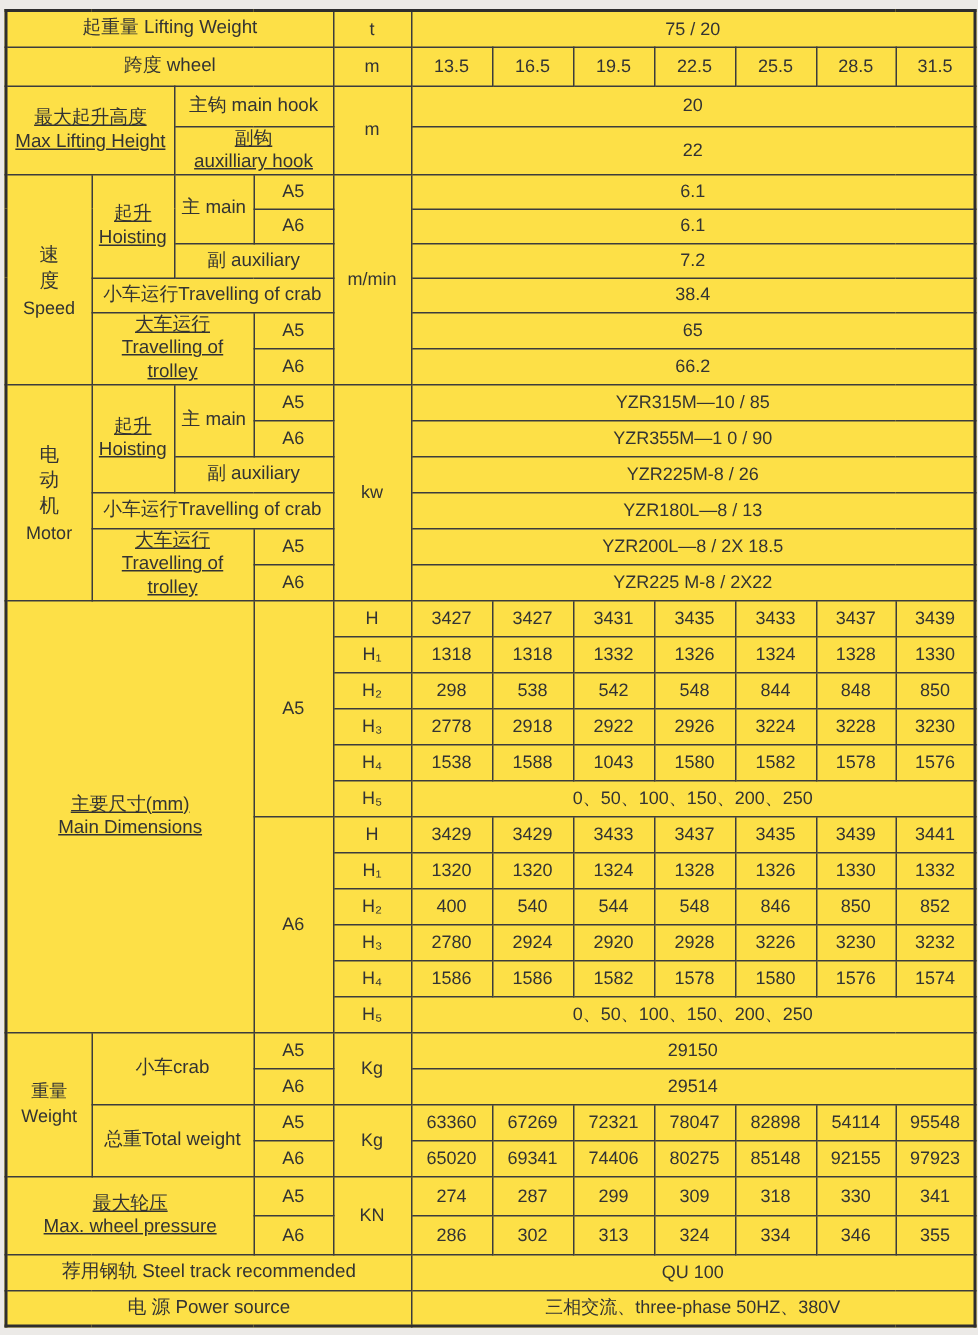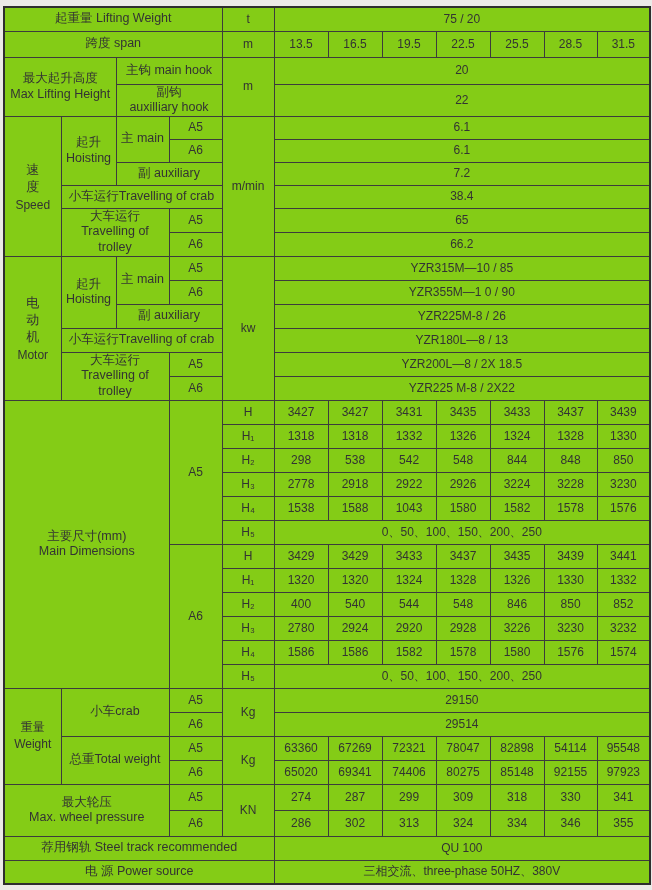--- a/index.html
+++ b/index.html
@@ -6,35 +6,35 @@
   body{
     width:652px;height:890px;
     background:#eceae7;
     font-family:"Liberation Sans", sans-serif;
   }
   table{
     border-collapse:collapse;
     table-layout:fixed;
     width:646px;
     margin:6px 0 0 3px;
-    background:#84cc16;
+    background:#fde047;
     border:2px solid #2e2e2e;
   }
   td{
     border:1px solid #3c3c3c;
     text-align:center;
     vertical-align:middle;
     font-size:12px;
     color:#333;
     padding:0 2px;
     overflow:hidden;
     line-height:1.25;
   }
   .cn{font-size:12.5px;}
-  .two-line span{display:block;}
+  .two-line span{display:block;text-decoration:underline;}
   
   .vwrap .vcn{display:block;width:1.15em;margin:2px auto;word-break:break-all;line-height:1.3;font-size:13px;}
   .vwrap .ven{display:block;margin-top:2px;}
   
   .r-top1{height:24px;} .r-top2{height:26px;}
   .r-hook1{height:27px;} .r-hook2{height:31px;margin-left:31px;}
   .r-speed{height:23px;}
   .r-motor{height:24px;}
   .r-dim{height:24px;}
   .r-weight{height:24px;}
@@ -61,21 +61,21 @@
   </colgroup>
 
   <tbody>
       <tr class="r-top1">
     <td colspan="4" class="cn">起重量 Lifting Weight</td>
     <td>t</td>
     <td colspan="7">75 / 20</td>
   </tr>
 
   <tr class="r-top2">
-    <td colspan="4" class="cn">跨度 span</td>
+    <td colspan="4" class="cn">跨度 wheel</td>
     <td>m</td>
     <td>13.5</td>
     <td>16.5</td>
     <td>19.5</td>
     <td>22.5</td>
     <td>25.5</td>
     <td>28.5</td>
     <td>31.5</td>
   </tr>
 

